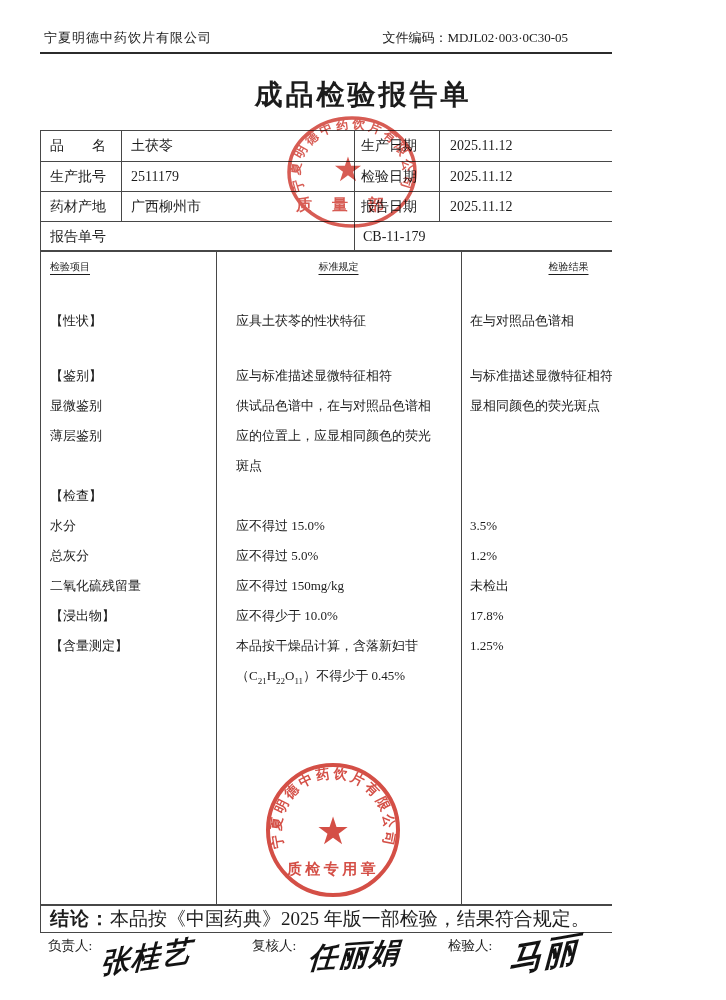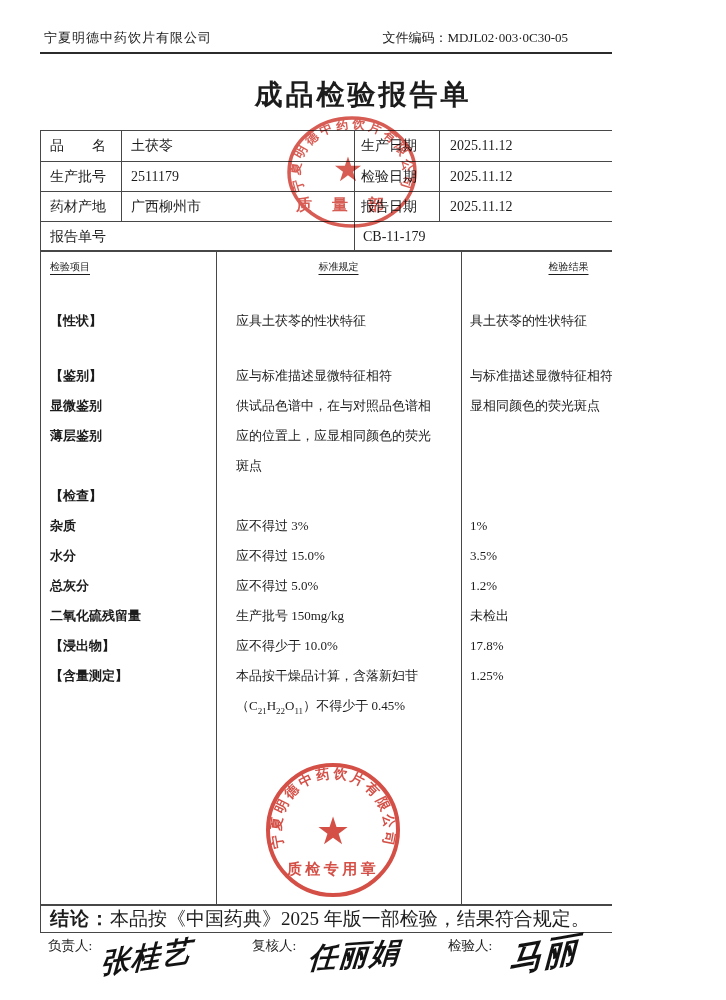--- a/index.html
+++ b/index.html
@@ -29,21 +29,21 @@
               border:1px solid #474747;box-sizing:border-box;}
   .vline{position:absolute;top:0;width:1px;height:100%;background:#474747;}
   .vline.v1{left:175px;} .vline.v2{left:420px;}
   .thead{display:flex;height:35px;line-height:32px;font-size:10px;}
   .thead .hc1{width:175px;padding-left:9px;box-sizing:border-box;}
   .thead .hc2{width:245px;text-align:center;box-sizing:border-box;}
   .thead .hc3{width:215px;text-align:center;box-sizing:border-box;}
   .thead span{text-decoration:underline;text-underline-offset:4px;}
   .trow{display:flex;height:30px;line-height:30px;font-size:13px;}
   .trow.sp20{height:20px;} .trow.sp25{height:25px;}
-  .c1{width:175px;padding-left:9px;box-sizing:border-box;white-space:nowrap;font-weight:bold;}
+  .c1{width:175px;padding-left:9px;box-sizing:border-box;white-space:nowrap;}
   .c2{width:245px;padding-left:20px;box-sizing:border-box;white-space:nowrap;}
   .c3{width:215px;padding-left:9px;box-sizing:border-box;white-space:nowrap;}
   sub{font-size:9px;}
   
   .conclusion{position:absolute;left:40px;top:905px;width:637px;height:28px;
               border:1px solid #474747;border-top:1px solid #474747;box-sizing:border-box;
               line-height:26px;font-size:19px;padding-left:9px;}
   .conclusion b{letter-spacing:1px;}
   
   .signer-label{position:absolute;font-size:13.5px;}
@@ -97,21 +97,21 @@
     <div class="thead">
       <div class="hc1"><span>检验项目</span></div>
       <div class="hc2"><span>标准规定</span></div>
       <div class="hc3"><span>检验结果</span></div>
     </div>
 
     <div class="trow sp20"></div>
     <div class="trow">
       <div class="c1">【性状】</div>
       <div class="c2">应具土茯苓的性状特征</div>
-      <div class="c3">具土茯苓的性状特征</div>
+      <div class="c3">在与对照品色谱相</div>
     </div>
     <div class="trow sp25"></div>
     <div class="trow">
       <div class="c1">【鉴别】</div>
       <div class="c2">应与标准描述显微特征相符</div>
       <div class="c3">与标准描述显微特征相符</div>
     </div>
     <div class="trow">
       <div class="c1">显微鉴别</div>
       <div class="c2">供试品色谱中，在与对照品色谱相</div>
@@ -126,37 +126,32 @@
       <div class="c1"></div>
       <div class="c2">斑点</div>
       <div class="c3"></div>
     </div>
     <div class="trow">
       <div class="c1">【检查】</div>
       <div class="c2"></div>
       <div class="c3"></div>
     </div>
     <div class="trow">
-      <div class="c1">杂质</div>
-      <div class="c2">应不得过 3%</div>
-      <div class="c3">1%</div>
-    </div>
-    <div class="trow">
       <div class="c1">水分</div>
       <div class="c2">应不得过 15.0%</div>
       <div class="c3">3.5%</div>
     </div>
     <div class="trow">
       <div class="c1">总灰分</div>
       <div class="c2">应不得过 5.0%</div>
       <div class="c3">1.2%</div>
     </div>
     <div class="trow">
       <div class="c1">二氧化硫残留量</div>
-      <div class="c2">生产批号 150mg/kg</div>
+      <div class="c2">应不得过 150mg/kg</div>
       <div class="c3">未检出</div>
     </div>
     <div class="trow">
       <div class="c1">【浸出物】</div>
       <div class="c2">应不得少于 10.0%</div>
       <div class="c3">17.8%</div>
     </div>
     <div class="trow">
       <div class="c1">【含量测定】</div>
       <div class="c2">本品按干燥品计算，含落新妇苷</div>

